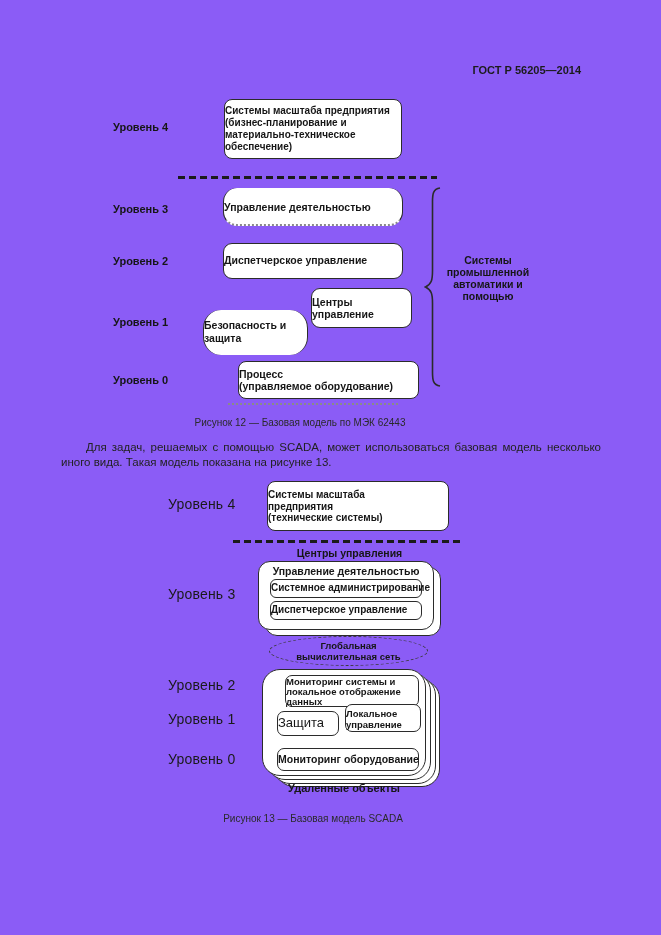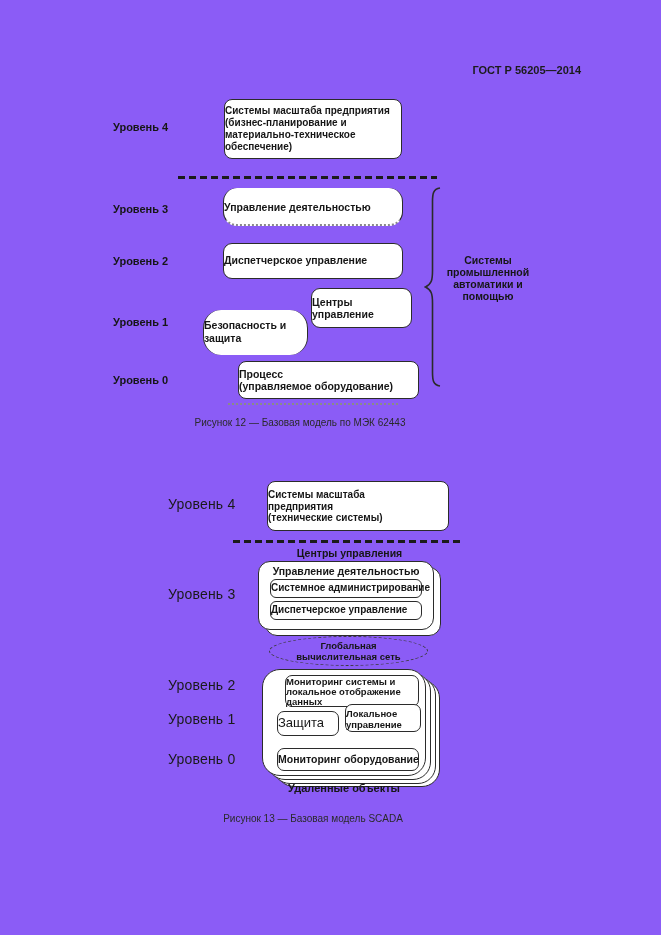--- a/index.html
+++ b/index.html
@@ -93,20 +93,21 @@
       <path d="M16 1 C9 2, 8.5 7, 8.5 15 L8.5 84 C8.5 93, 7.5 97, 1.5 100 C7.5 103, 8.5 107, 8.5 116 L8.5 185 C8.5 193, 9 198, 16 199" fill="none" stroke="#2b2b2b" stroke-width="1.6"></path>
     </svg>
     <div class="abs bold center pre" style="left:438px; top:254px; width:100px; font-size:10.5px; line-height:12px; color:#161616;">Системы
 промышленной
 автоматики и
 помощью</div>
 
     <div class="caption" style="left:60px; top:417px; width:480px;">Рисунок 12 — Базовая модель по МЭК 62443</div>
   </div>
 
+  <div class="abs" style="left:61px; top:440px; width:540px; font-size:11.5px; line-height:15px; text-align:justify; text-indent:25px; color:#222;">Для задач, решаемых с помощью SCADA, может использоваться базовая модель несколько иного вида. Такая модель показана на рисунке 13.</div>
 
   <div>
 
     <div class="lvl13" style="left:168px; top:496px;">Уровень 4</div>
     <div class="dbox" style="left:267px; top:481px; width:182px; height:50px; border-radius:8px; font-size:10px; line-height:11.5px; padding-top:7px;">Системы масштаба
 предприятия
 (технические системы)</div>
 
     <div class="dashline" style="left:233px; top:540px; width:227px;"></div>
 

